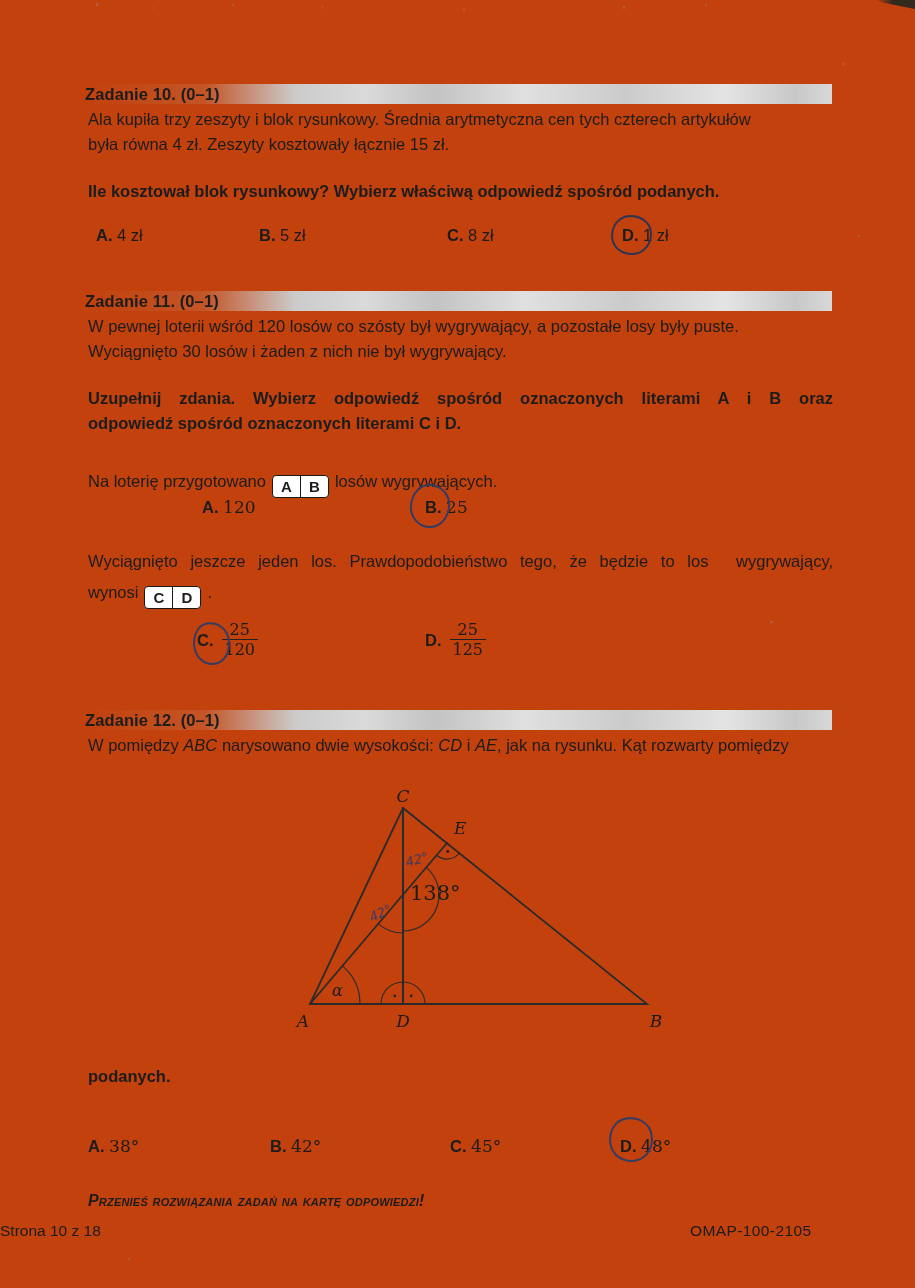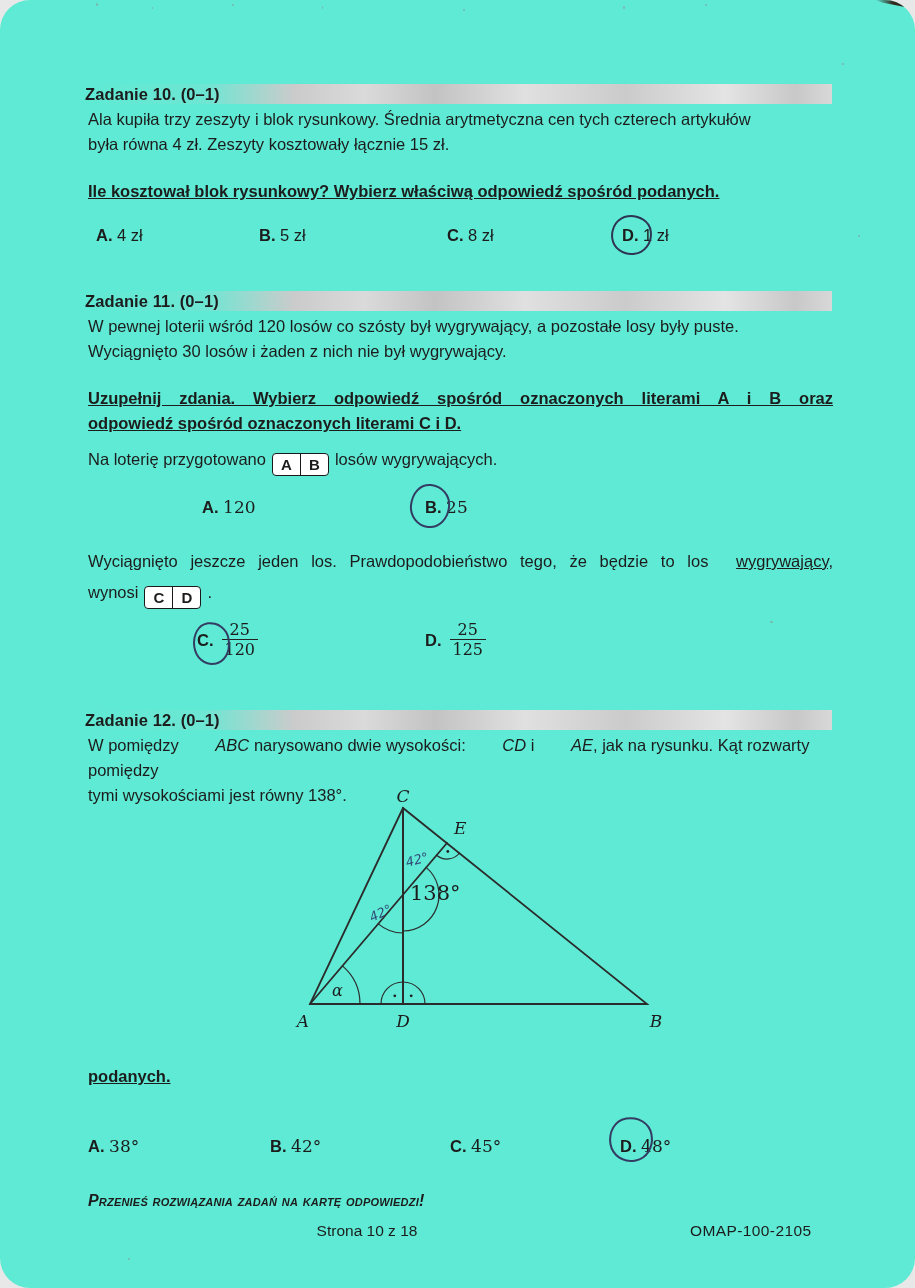--- a/index.html
+++ b/index.html
@@ -1,29 +1,29 @@
 <!DOCTYPE html>
 <html><head>
 <meta charset="utf-8">
 <style>
   html,body{margin:0;padding:0;background:#e8e8e8;}
-  .page{position:relative;width:915px;height:1288px;background:#5eead4;overflow:hidden;
-        font-family:"Liberation Sans",sans-serif;color:#1c1c1c;font-size:16.5px;border-radius:30px;}
+  .page{position:relative;width:915px;height:1288px;background:#c2410c;overflow:hidden;
+        font-family:"Liberation Sans",sans-serif;color:#1c1c1c;font-size:16.5px;}
   .abs{position:absolute;}
   
   .task-bar{position:absolute;left:85px;width:747px;height:20px;
     background:linear-gradient(90deg, rgba(205,205,205,0) 0px, rgba(205,205,205,.14) 120px,
       #cbcbcb 210px, #dadada 280px, #c3c3c3 350px, #e0e0e0 440px, #cbcbcb 540px,
       #e4e4e4 640px, #c8c8c8 710px, #d8d8d8 747px);}
   .task-bar .hd{font-weight:bold;font-size:16.5px;line-height:20px;letter-spacing:.1px;}
   .para{position:absolute;left:88px;width:745px;line-height:25px;}
   .jline{text-align:justify;-moz-text-align-last:justify;text-align-last:justify;}
-  .bold{font-weight:bold;text-decoration:underline;}
-  .it{font-style:italic;margin-left:32px;}
-  .u{text-decoration:underline;margin-left:15px;}
+  .bold{font-weight:bold;}
+  .it{font-style:italic;}
+  .u{margin-left:15px;}
   .opt-label{font-weight:bold;}
   .serifv{font-family:"DejaVu Serif",serif;font-size:17px;}
   
   .ab-box{display:inline-flex;border:1.7px solid #1a1a1a;border-radius:4px;vertical-align:-5px;
           margin:0 6px;background:#fff;}
   .ab-cell{width:27px;height:21px;line-height:21px;text-align:center;font-weight:bold;font-size:15px;}
   .ab-cell + .ab-cell{border-left:1.7px solid #1a1a1a;}
   
   .frac{display:inline-block;text-align:center;font-family:"DejaVu Serif",serif;font-size:16px;
         vertical-align:middle;line-height:1.15;margin-left:8px;}
@@ -94,21 +94,21 @@
   </div>
   <div class="para" style="top:314px">
     <div>W pewnej loterii wśród 120 losów co szósty był wygrywający, a pozostałe losy były puste.</div>
     <div>Wyciągnięto 30 losów i żaden z nich nie był wygrywający.</div>
   </div>
   <div class="para bold" style="top:386px">
     <div class="jline">Uzupełnij zdania. Wybierz odpowiedź spośród oznaczonych literami A i B oraz</div>
     <div>odpowiedź spośród oznaczonych literami C i D.</div>
   </div>
 
-  <div class="abs" style="left:88px;top:450px;width:745px">
+  <div class="abs" style="left:88px;top:472px;width:745px">
     <span>Na loterię przygotowano</span><span class="ab-box">
         <span class="ab-cell">A</span>
         <span class="ab-cell">B</span>
       </span><span>losów wygrywających.</span>
   </div>
 
   <div class="abs" style="left:202px;top:497px">
     <span class="opt-label">A.</span>
     <span class="serifv">120</span>
   </div>
@@ -145,21 +145,20 @@
       <span class="den" style="display:block">125</span>
     </span>
   </div>
   <div class="ink" style="left:193px;top:622px;width:33px;height:39px;transform:rotate(-8deg)"></div>
 
   <div class="task-bar" style="top:710px">
     <span class="hd">Zadanie 12. (0–1)</span>
   </div>
   <div class="para" style="top:733px">
     <div><span>W pomiędzy </span><span class="it">ABC</span><span> narysowano dwie wysokości: </span><span class="it">CD</span><span> i </span><span class="it">AE</span><span>, jak na rysunku. Kąt rozwarty pomiędzy</span></div>
-    <div>tymi wysokościami jest równy 138°.</div>
   </div>
 
   <svg class="abs" style="left:270px;top:788px" width="420" height="260" viewBox="0 0 420 260">
     <g stroke="#2b2b2b" fill="none" stroke-linecap="round">
       <path d="M40 216 L377 216 L133 20 Z" stroke-width="1.8"></path>
       <path d="M133 20 V216" stroke-width="2"></path>
       <path d="M40 216 L177 55" stroke-width="1.8"></path>
       <path d="M72.4 177.9 A50 50 0 0 1 90 216" stroke-width="1.2"></path>
       <path d="M156.1 79.4 A36 36 0 0 1 133 143" stroke-width="1.2"></path>
       <path d="M108.3 135.9 A38 38 0 0 0 133 145" stroke-width="1.1"></path>
@@ -203,16 +202,16 @@
     <span class="opt-label">C.</span>
     <span class="serifv">45°</span>
   </div>
   <div class="abs" style="left:620px;top:1136px">
     <span class="opt-label">D.</span>
     <span class="serifv">48°</span>
   </div>
   <div class="ink" style="left:609px;top:1117px;width:40px;height:41px;transform:rotate(-10deg)"></div>
 
   <div class="abs footer-instr" style="left:88px;top:1192px">Przenieś rozwiązania zadań na kartę odpowiedzi!</div>
-  <div class="abs small" style="left:0;top:1222px;width:734px;text-align:center">Strona 10 z 18</div>
+  <div class="abs small" style="left:0;top:1222px;width:734px;text-align:left">Strona 10 z 18</div>
   <div class="abs small" style="left:690px;top:1222px;letter-spacing:.4px">OMAP-100-2105</div>
 
 </div>
 
 </body></html>

